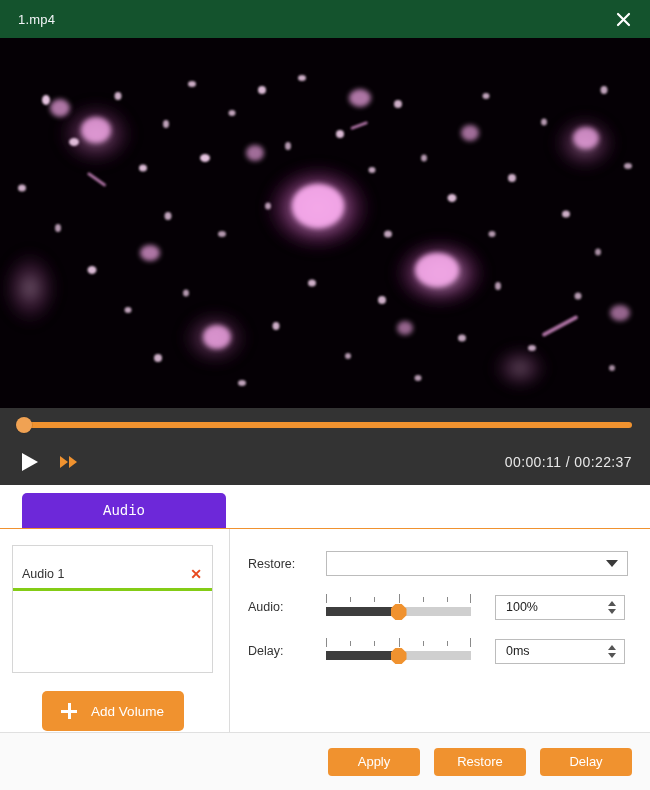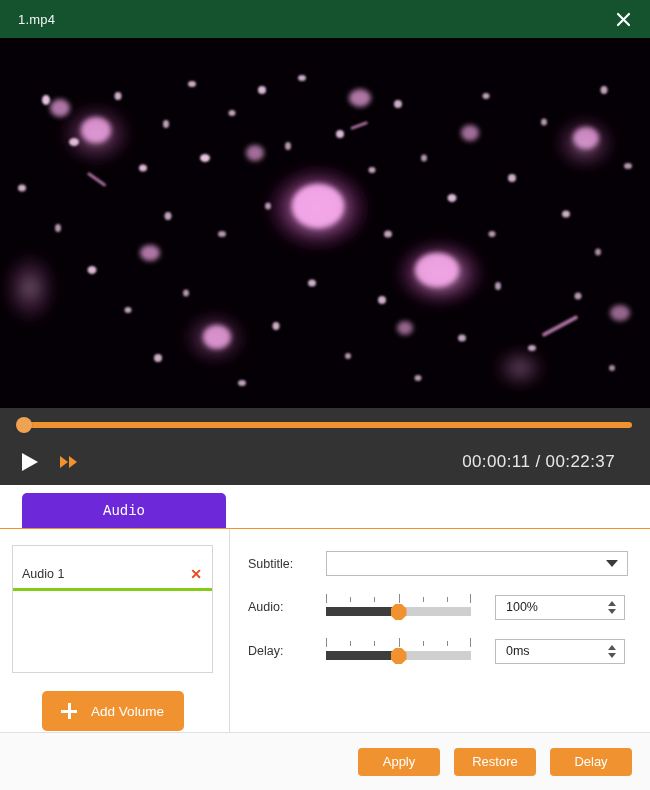--- a/index.html
+++ b/index.html
@@ -118,23 +118,23 @@
   .ff-btn {
     width: 22px;
     height: 22px;
     display: flex;
     align-items: center;
     justify-content: center;
     cursor: pointer;
   }
   .time-display {
     position: absolute;
-    right: 17px;
+    right: 0;
     color: #e8e8e8;
-    font-size: 17px;
+    font-size: 14px;
     letter-spacing: 0.4px;
     white-space: nowrap;
   }
 
   
   .tabs-bar {
     height: 44px;
     min-height: 44px;
     background: #ffffff;
     display: flex;
@@ -360,21 +360,21 @@
     background: #fafafa;
     border-top: 1px solid #e0e0e0;
     display: flex;
     align-items: center;
     justify-content: flex-end;
     gap: 14px;
     padding-right: 18px;
     box-sizing: border-box;
   }
   .footer-btn {
-    width: 82px;
+    width: 92px;
     height: 28px;
     background: #f0922f;
     color: #ffffff;
     border: none;
     border-radius: 4px;
     font-size: 13px;
     font-family: "Liberation Sans", sans-serif;
     cursor: pointer;
   }
 </style>
@@ -537,21 +537,21 @@
       </div>
       <button class="add-audio-btn">
         <span class="plus-icon"></span>
         <span>Add Volume</span>
       </button>
     </div>
 
     <div class="right-panel">
 
       <div class="field-row">
-        <span class="field-label">Subtitle:</span>
+        <span class="field-label">Restore:</span>
         <div class="select-box">
           <span class="caret-down"></span>
         </div>
       </div>
 
       <div class="field-row">
         <span class="field-label">Audio:</span>
         <div class="slider-wrap">
           <div class="ticks">
             <span class="tick edge" style="left:0%"></span>

